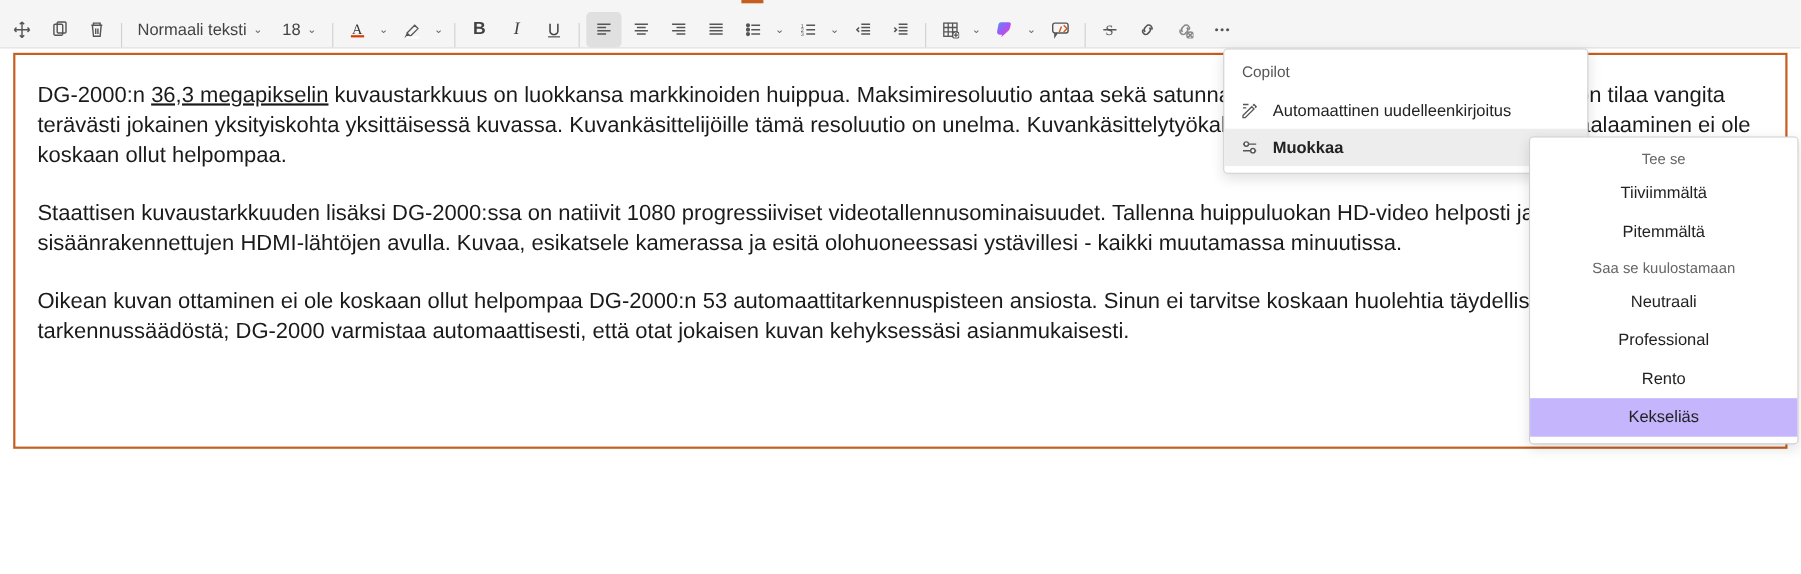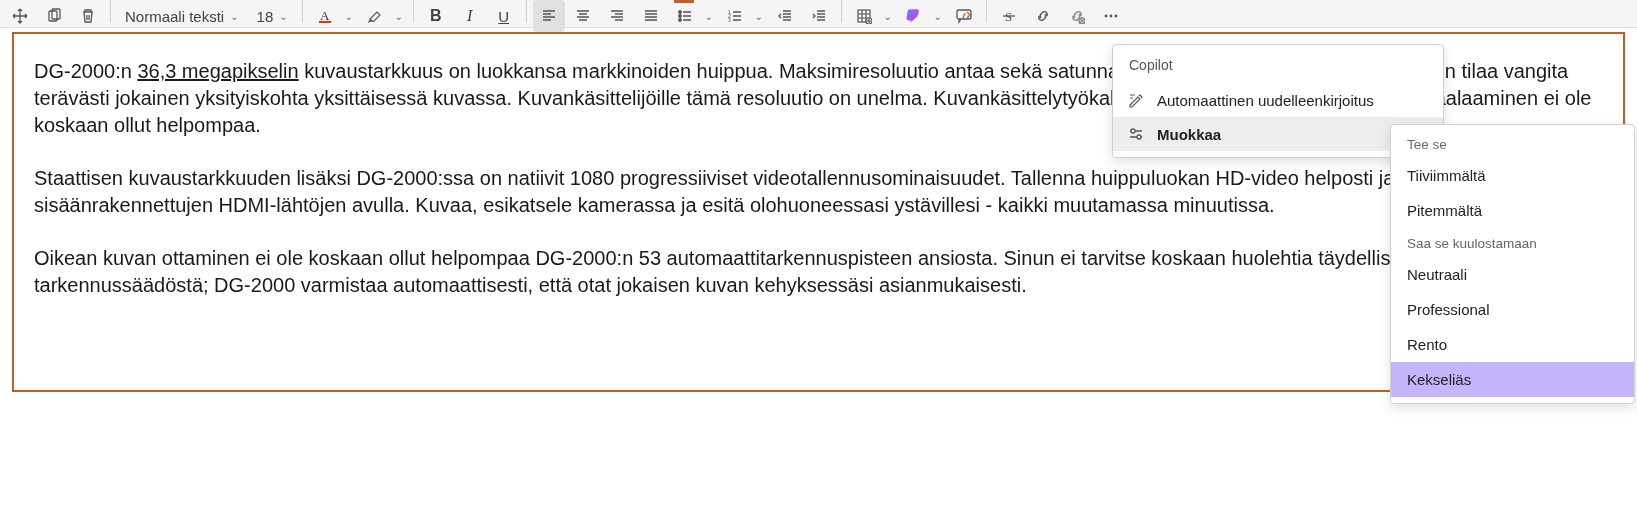--- a/index.html
+++ b/index.html
@@ -6,22 +6,22 @@
   body {
     font-family: "Segoe UI", Arial, sans-serif;
     background: #ffffff;
     width: 1637px;
     height: 522px;
     overflow: hidden;
     position: relative;
   }
   .toolbar {
     display: flex;
-    align-items: flex-start;
-    height: 28px;
+    align-items: flex-end;
+    height: 44px;
     background: #f5f5f5;
     border-bottom: 1px solid #e0e0e0;
     padding: 0 4px;
     gap: 2px;
   }
   .tb-btn {
     display: flex;
     align-items: center;
     justify-content: center;
     min-width: 32px;
@@ -130,20 +130,21 @@
     top: 124px;
     left: 1390px;
     width: 245px;
     background: #ffffff;
     border: 1px solid #d0d0d0;
     border-radius: 4px;
     box-shadow: 0 4px 12px rgba(0,0,0,0.12);
     padding: 4px 0 6px 0;
     font-size: 15px;
     color: #222;
+    text-align: center;
   }
   .sm-header {
     padding: 8px 16px 6px 16px;
     color: #666;
     font-size: 13.5px;
   }
   .sm-item {
     padding: 9px 16px;
     cursor: pointer;
   }

